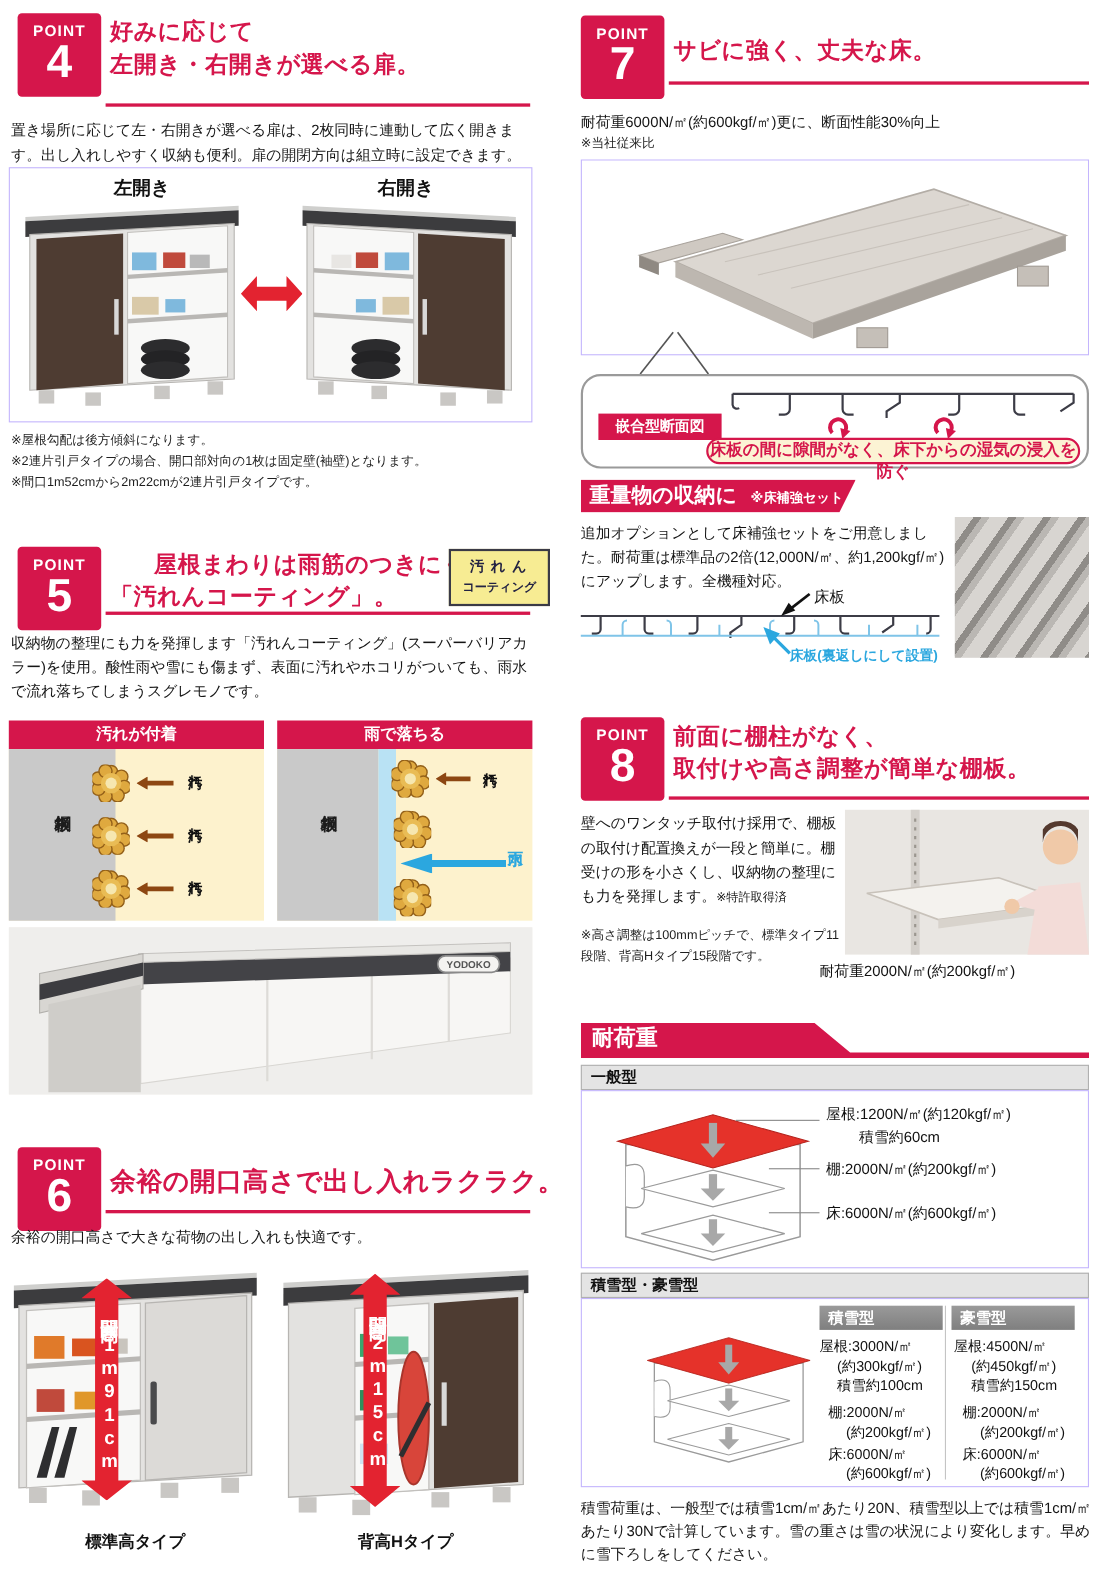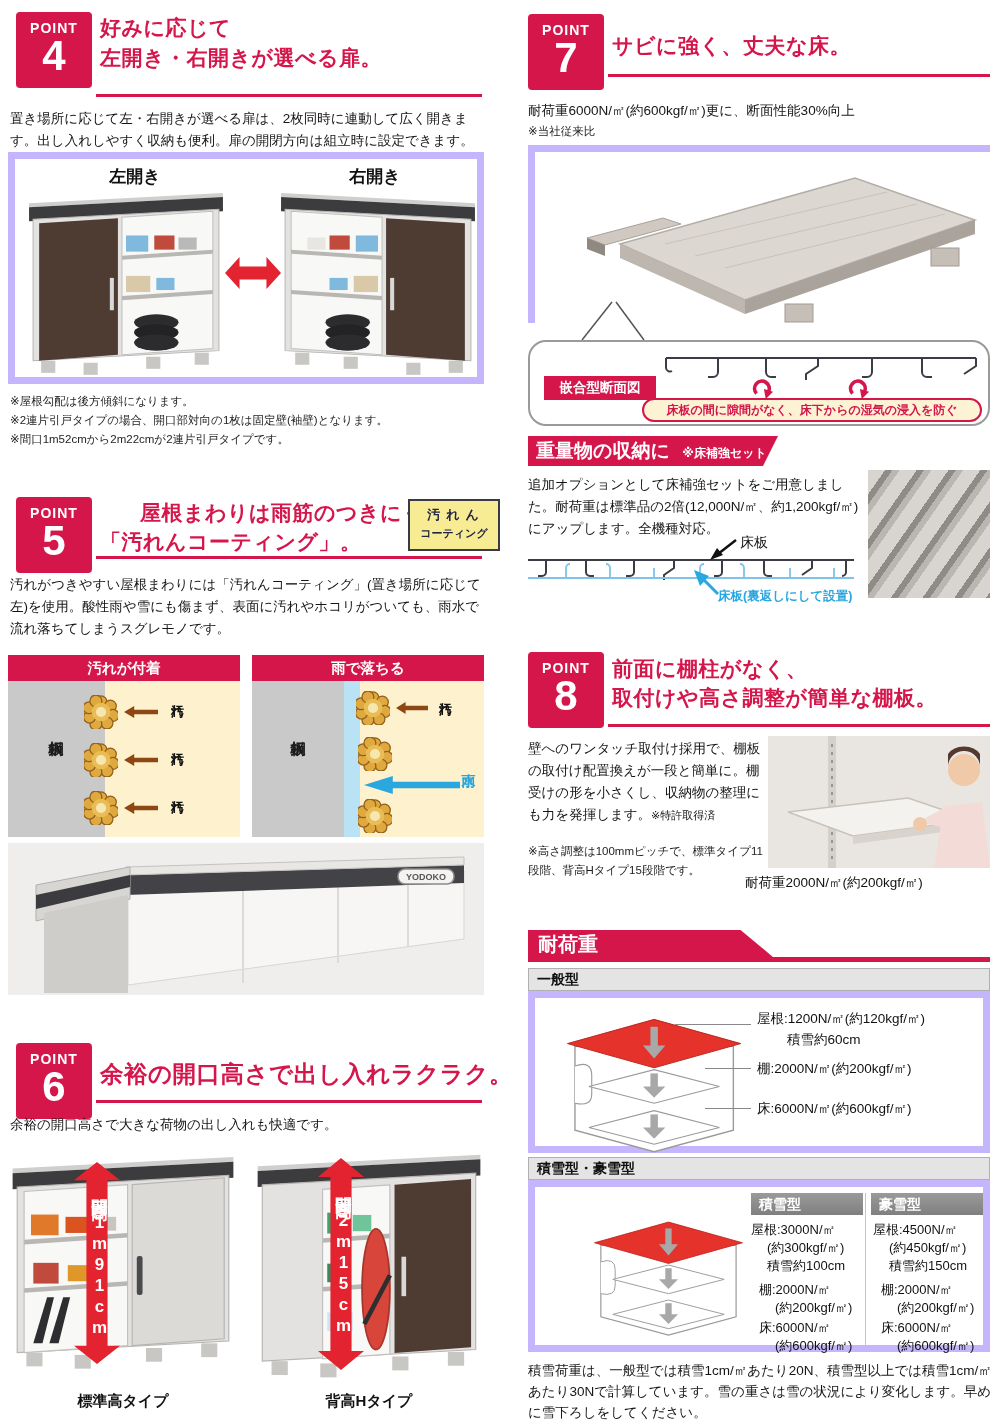--- a/index.html
+++ b/index.html
@@ -8,37 +8,37 @@
   .abs{position:absolute;}
   
   .pt-badge{width:76px;height:76px;background:#d5164b;border-radius:4px;text-align:center;}
   .pt-badge .pt-label{display:block;color:#fff;font-weight:bold;font-size:14px;letter-spacing:1px;margin-top:8px;}
   .pt-badge .pt-num{display:block;color:#fff;font-weight:bold;font-size:42px;line-height:44px;margin-top:-2px;}
   .pt-title{color:#d5164b;font-weight:bold;font-size:21px;letter-spacing:0.5px;white-space:nowrap;}
   .pt-title-lg{font-size:23.5px;}
   .rule{height:3px;background:#d5164b;}
   .body-text{font-size:13.5px;line-height:22px;color:#151515;}
   .note-text{font-size:11.5px;line-height:19px;color:#1e1e1e;}
-  .fig{border:7px solid #c4b5fd;background:#ffffff;box-sizing:border-box;}
+  .fig{border:1px solid #c4b5fd;background:#ffffff;box-sizing:border-box;}
   .fig-label{font-size:17px;font-weight:bold;color:#111;text-align:center;}
   .panel{background:#fdf2cd;box-sizing:border-box;}
   .panel-h{background:#d5164b;color:#fff;font-weight:bold;text-align:center;font-size:14.5px;line-height:26px;height:26px;}
   .steel{background:#c9c9c9;}
   .vtext{writing-mode:vertical-rl;text-orientation:upright;}
   .arrow-l{clip-path:polygon(0 50%,30% 0,30% 32%,100% 32%,100% 68%,30% 68%,30% 100%);}
   .dirt-label{font-size:13px;font-weight:bold;color:#111;}
   .dbl-arrow{background:#e32330;clip-path:polygon(0 50%,26% 0,26% 30%,74% 30%,74% 0,100% 50%,74% 100%,74% 70%,26% 70%,26% 100%);}
   .v-arrow{background:#e32330;clip-path:polygon(50% 0,100% 9%,73% 9%,73% 91%,100% 91%,50% 100%,0 91%,27% 91%,27% 9%,0 9%);}
   .v-arrow-text{color:#fff;font-weight:bold;font-size:17px;letter-spacing:2px;writing-mode:vertical-rl;text-orientation:upright;}
   .caption{font-size:15px;font-weight:bold;color:#111;text-align:center;}
   .photo{background:#efeeec;}
   .badge-yellow{background:#f7ec93;border:2px solid #3a3a46;box-sizing:border-box;text-align:center;color:#232343;}
   .callout{border:2px solid #9a9a9a;border-radius:18px;background:#fff;box-sizing:border-box;}
   .red-tag{background:#d5164b;color:#fff;font-weight:bold;font-size:13.5px;text-align:center;}
-  .pill{border:2px solid #d5164b;border-radius:13px;background:#fcf3d4;color:#d5164b;font-weight:bold;font-size:12px;text-align:center;box-sizing:border-box;}
+  .pill{border:2px solid #d5164b;border-radius:13px;background:#fcf3d4;color:#d5164b;font-weight:bold;font-size:15px;text-align:center;box-sizing:border-box;}
   .banner{background:#d5164b;color:#fff;}
   .gray-bar{background:#e4e4e4;border:1px solid #b0b0b0;box-sizing:border-box;font-size:14px;font-weight:bold;color:#111;line-height:21px;padding-left:8px;}
   .chip{background:linear-gradient(#9a9a9a,#7f7f7f);color:#fff;font-weight:bold;font-size:14px;line-height:22px;padding-left:8px;}
   .load-label{font-size:13px;font-weight:normal;color:#111;white-space:nowrap;}
   .blue{color:#2ba7df;}
   .ldr{background:#888;height:1px;}
 </style>
 </head>
 <body>
 
@@ -112,21 +112,21 @@
     <span class="pt-label">POINT</span>
     <span class="pt-num">5</span>
   </div>
   <div class="abs pt-title" style="left:100px;top:499px;margin-left:40px;">屋根まわりは雨筋のつきにくい</div>
   <div class="abs pt-title" style="left:100px;top:528px;">「汚れんコーティング」。</div>
   <div class="abs badge-yellow" style="left:408px;top:499px;width:92px;height:52px;">
     <div style="font-size:13px;font-weight:bold;letter-spacing:6px;margin-top:5px;margin-left:4px;">汚れん</div>
     <div style="font-size:11px;font-weight:bold;margin-top:2px;">コーティング</div>
   </div>
   <div class="abs rule" style="left:96px;top:556px;width:386px;"></div>
-  <div class="abs body-text" style="left:10px;top:574px;width:478px;">汚れがつきやすい屋根まわりには「汚れんコーティング」(置き場所に応じて左)を使用。酸性雨や雪にも傷まず、表面に汚れやホコリがついても、雨水で流れ落ちてしまうスグレモノです。</div>
+  <div class="abs body-text" style="left:10px;top:574px;width:478px;">収納物の整理にも力を発揮します「汚れんコーティング」(スーパーバリアカラー)を使用。酸性雨や雪にも傷まず、表面に汚れやホコリがついても、雨水で流れ落ちてしまうスグレモノです。</div>
 
   <div class="abs" style="left:8px;top:655px;width:232px;height:182px;">
     <div class="panel-h">汚れが付着</div>
     <div class="panel abs" style="left:0;top:26px;width:232px;height:156px;">
       <div class="steel abs" style="left:0;top:0;width:97px;height:156px;"></div>
       <div class="abs vtext" style="left:38px;top:48px;font-size:15px;font-weight:bold;">鋼板</div>
       <svg class="abs" style="left:76px;top:14px;" width="34" height="34" viewBox="0 0 40 40">
           <g fill="#dfa93f" stroke="#936019" stroke-width="1.5">
             <circle cx="20" cy="8" r="7"></circle>
             <circle cx="31" cy="13" r="7"></circle>

